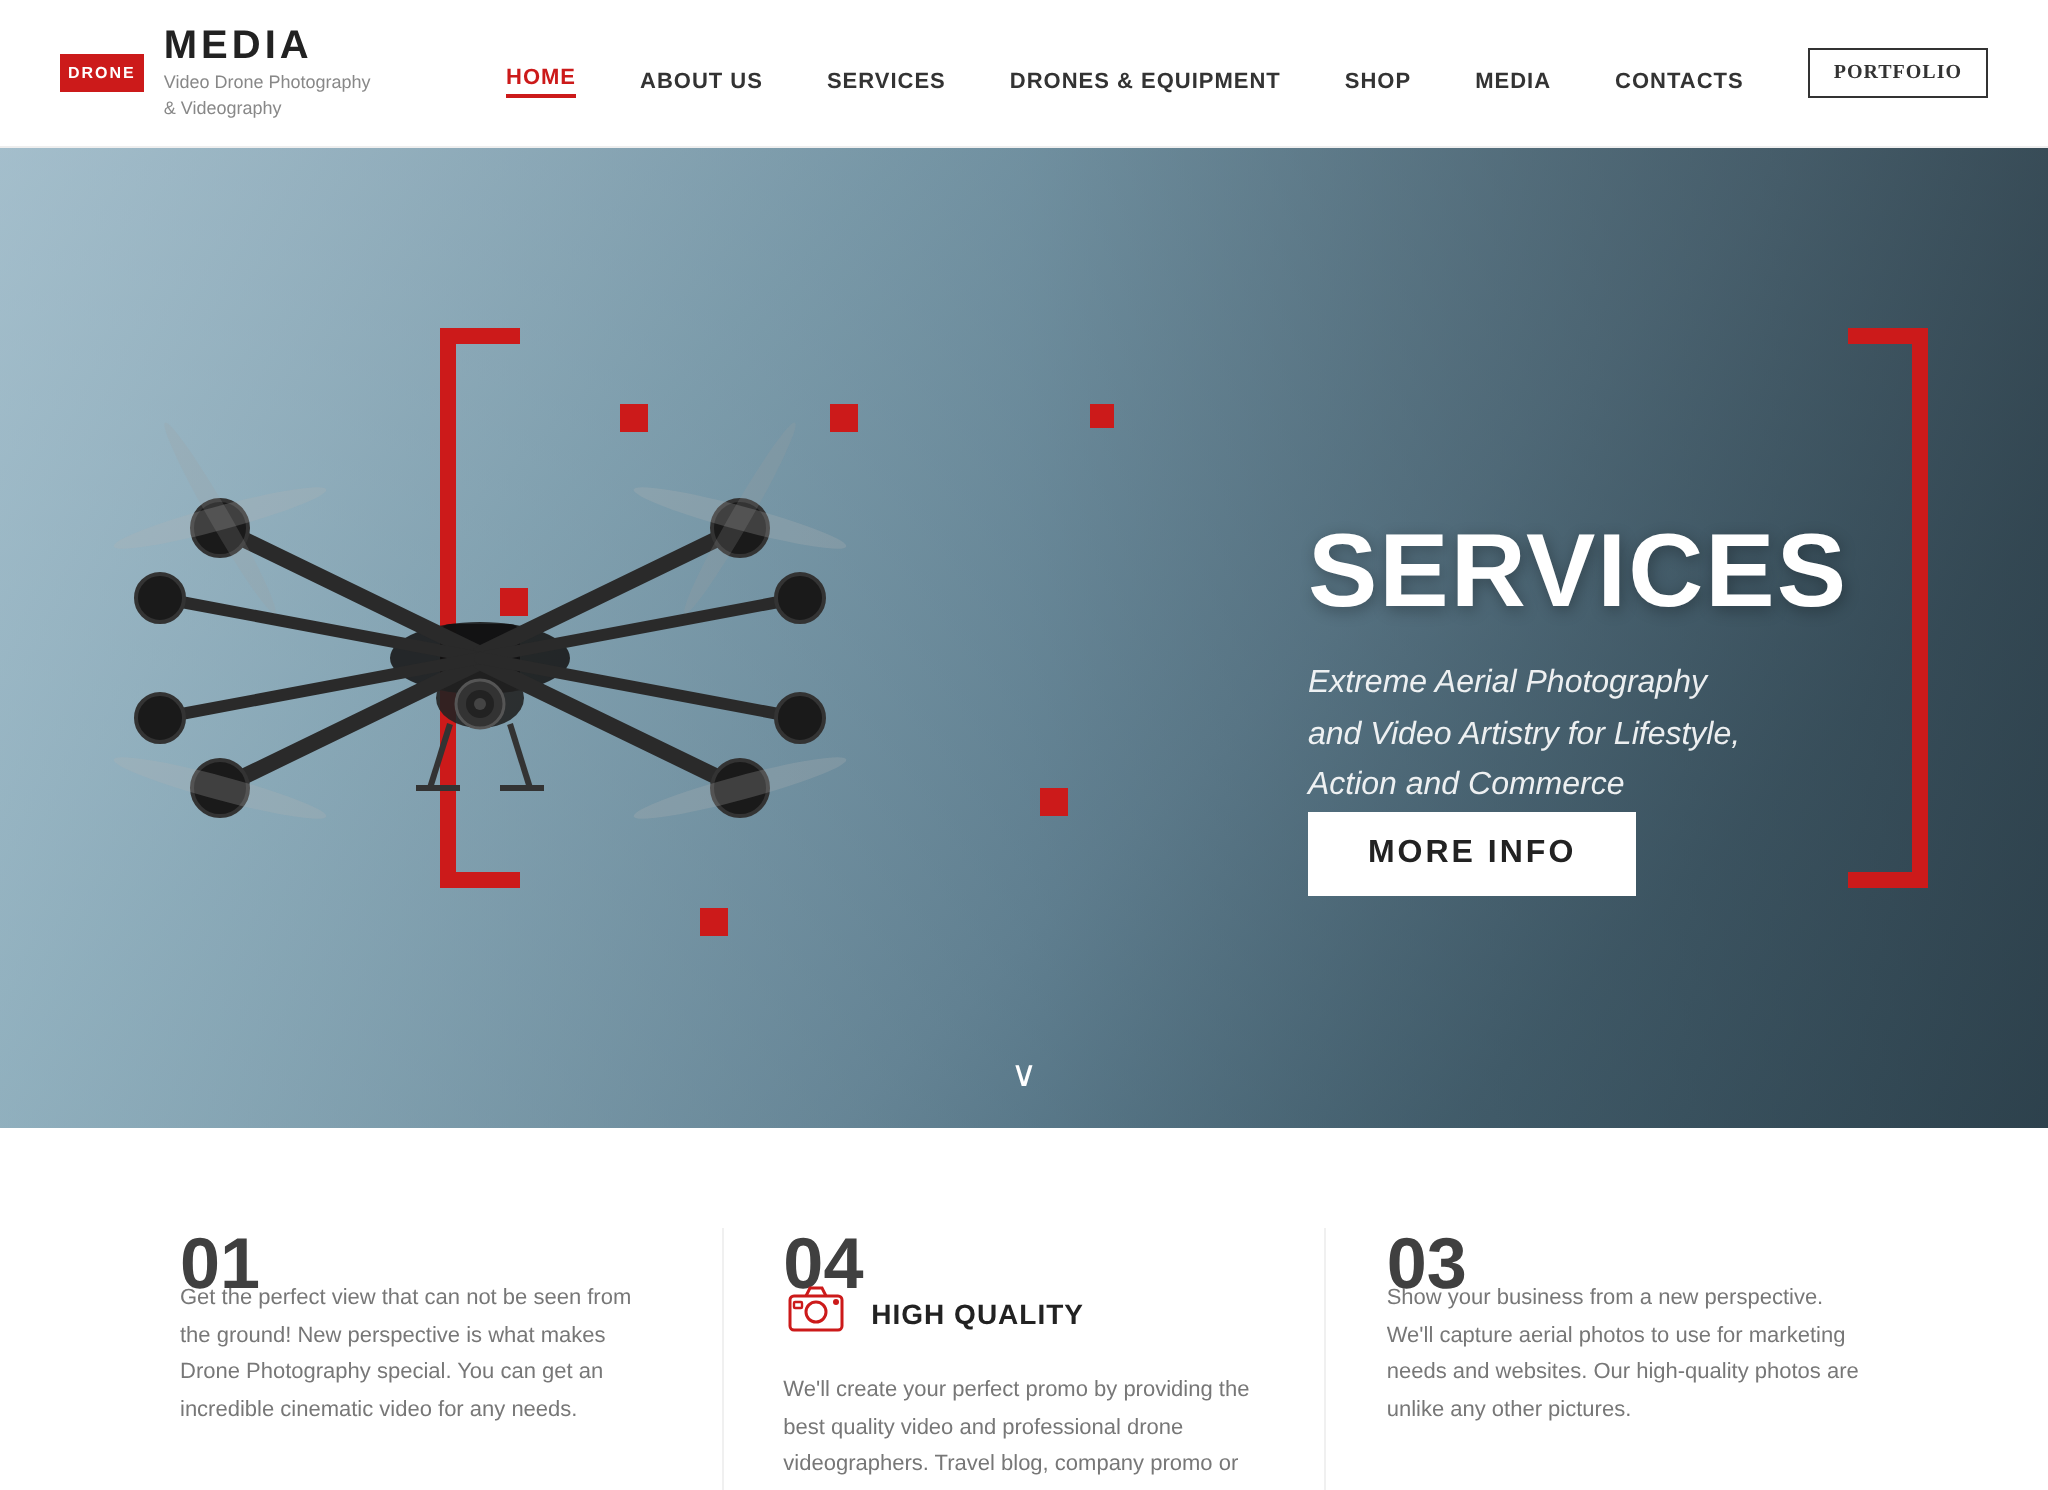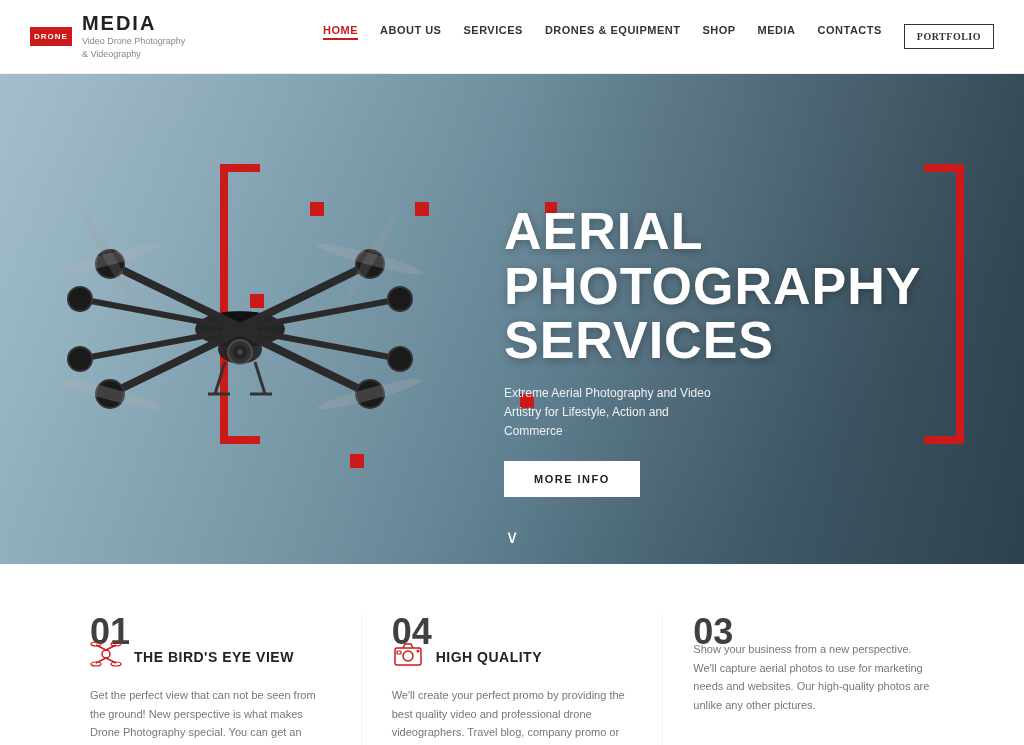--- a/index.html
+++ b/index.html
@@ -39,22 +39,22 @@
       letter-spacing: 2px;
       text-transform: uppercase;
     }
     .logo-tagline {
       font-size: 9px;
       color: #888;
       line-height: 1.4;
     }
     .nav {
       display: flex;
-      align-items: flex-start;
-      gap: 22px;
+      align-items: flex-end;
+      gap: 32px;
     }
     .nav-item {
       font-size: 11px;
       font-weight: 600;
       color: #333;
       text-transform: uppercase;
       letter-spacing: 0.5px;
       cursor: pointer;
       text-decoration: none;
       padding-bottom: 2px;
@@ -126,33 +126,33 @@
     .hero-title {
       font-size: 52px;
       font-weight: 900;
       color: #fff;
       text-transform: uppercase;
       line-height: 1.05;
       letter-spacing: 1px;
       text-shadow: 1px 2px 8px rgba(0,0,0,0.3);
     }
     .hero-subtitle {
-      font-size: 12px;
+      font-size: 16px;
       color: rgba(255,255,255,0.9);
       margin-top: 16px;
       line-height: 1.6;
       max-width: 220px;
+      font-style: italic;
     }
     .hero-btn {
       display: inline-block;
-      margin-top: 20px;
       padding: 12px 30px;
       background: #fff;
       color: #222;
-      font-size: 11px;
+      font-size: 16px;
       font-weight: 700;
       letter-spacing: 1.5px;
       text-transform: uppercase;
       cursor: pointer;
       border: none;
     }
     .hero-arrow {
       position: absolute;
       bottom: 16px;
       left: 50%;
@@ -291,50 +291,34 @@
 
       <line x1="195" y1="228" x2="185" y2="260" stroke="#333" stroke-width="3"></line>
       <line x1="225" y1="228" x2="235" y2="260" stroke="#333" stroke-width="3"></line>
       <line x1="178" y1="260" x2="200" y2="260" stroke="#333" stroke-width="3"></line>
       <line x1="220" y1="260" x2="242" y2="260" stroke="#333" stroke-width="3"></line>
     </svg>
   </div>
 
   <div class="hero-content">
     <h1 class="hero-title">
-      <span>AERIAL PHOTOGRAPHY</span><br>
+      <br>
       <span>SERVICES</span>
     </h1>
     <p class="hero-subtitle">Extreme Aerial Photography and Video Artistry for Lifestyle, Action and Commerce</p>
     <button class="hero-btn">MORE INFO</button>
   </div>
 
   <div class="hero-arrow">∨</div>
 </section>
 
 <section class="features">
 
   <div class="feature-col">
     <div class="feature-num">01</div>
-    <div class="feature-icon-row">
-      <div class="feature-icon">
-        <svg width="32" height="28" viewBox="0 0 32 28" fill="none" xmlns="http://www.w3.org/2000/svg">
-          <circle cx="16" cy="14" r="4" stroke="#cc1a1a" stroke-width="1.5"></circle>
-          <line x1="16" y1="10" x2="6" y2="5" stroke="#cc1a1a" stroke-width="1.5"></line>
-          <line x1="16" y1="10" x2="26" y2="5" stroke="#cc1a1a" stroke-width="1.5"></line>
-          <line x1="16" y1="18" x2="6" y2="23" stroke="#cc1a1a" stroke-width="1.5"></line>
-          <line x1="16" y1="18" x2="26" y2="23" stroke="#cc1a1a" stroke-width="1.5"></line>
-          <ellipse cx="6" cy="4" rx="5" ry="2" stroke="#cc1a1a" stroke-width="1.2"></ellipse>
-          <ellipse cx="26" cy="4" rx="5" ry="2" stroke="#cc1a1a" stroke-width="1.2"></ellipse>
-          <ellipse cx="6" cy="24" rx="5" ry="2" stroke="#cc1a1a" stroke-width="1.2"></ellipse>
-          <ellipse cx="26" cy="24" rx="5" ry="2" stroke="#cc1a1a" stroke-width="1.2"></ellipse>
-        </svg>
-      </div>
-      <div class="feature-heading">THE BIRD'S EYE VIEW</div>
-    </div>
     <p class="feature-desc">Get the perfect view that can not be seen from the ground! New perspective is what makes Drone Photography special. You can get an incredible cinematic video for any needs.</p>
 
   </div>
 
   <div class="feature-col">
     <div class="feature-num">04</div>
     <div class="feature-icon-row">
       <div class="feature-icon">
         <svg width="32" height="28" viewBox="0 0 32 28" fill="none" xmlns="http://www.w3.org/2000/svg">
           <rect x="3" y="8" width="26" height="17" rx="2" stroke="#cc1a1a" stroke-width="1.5"></rect>

